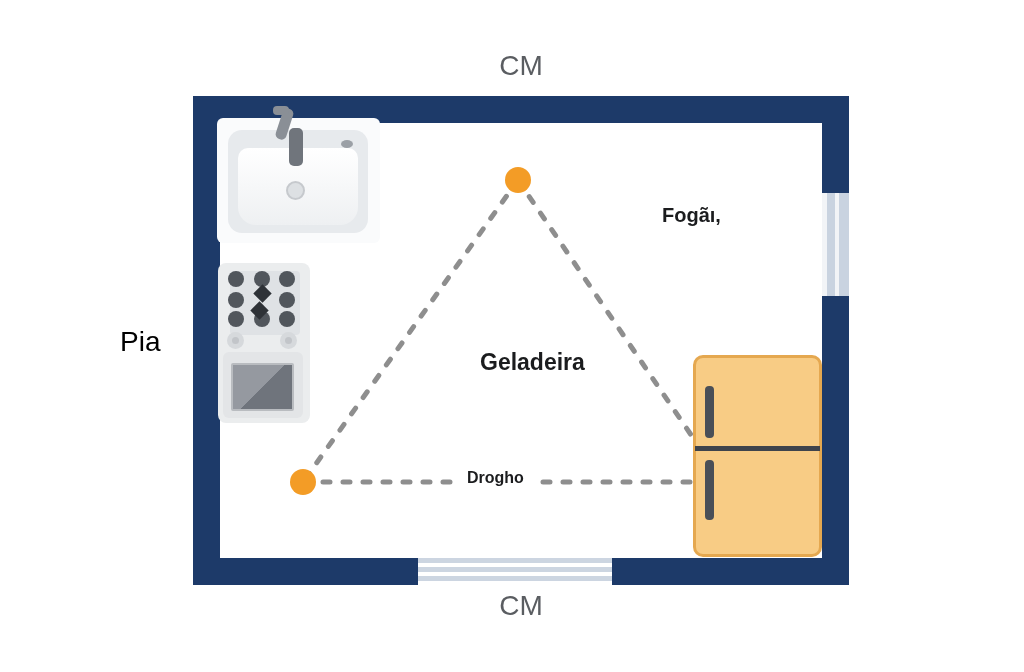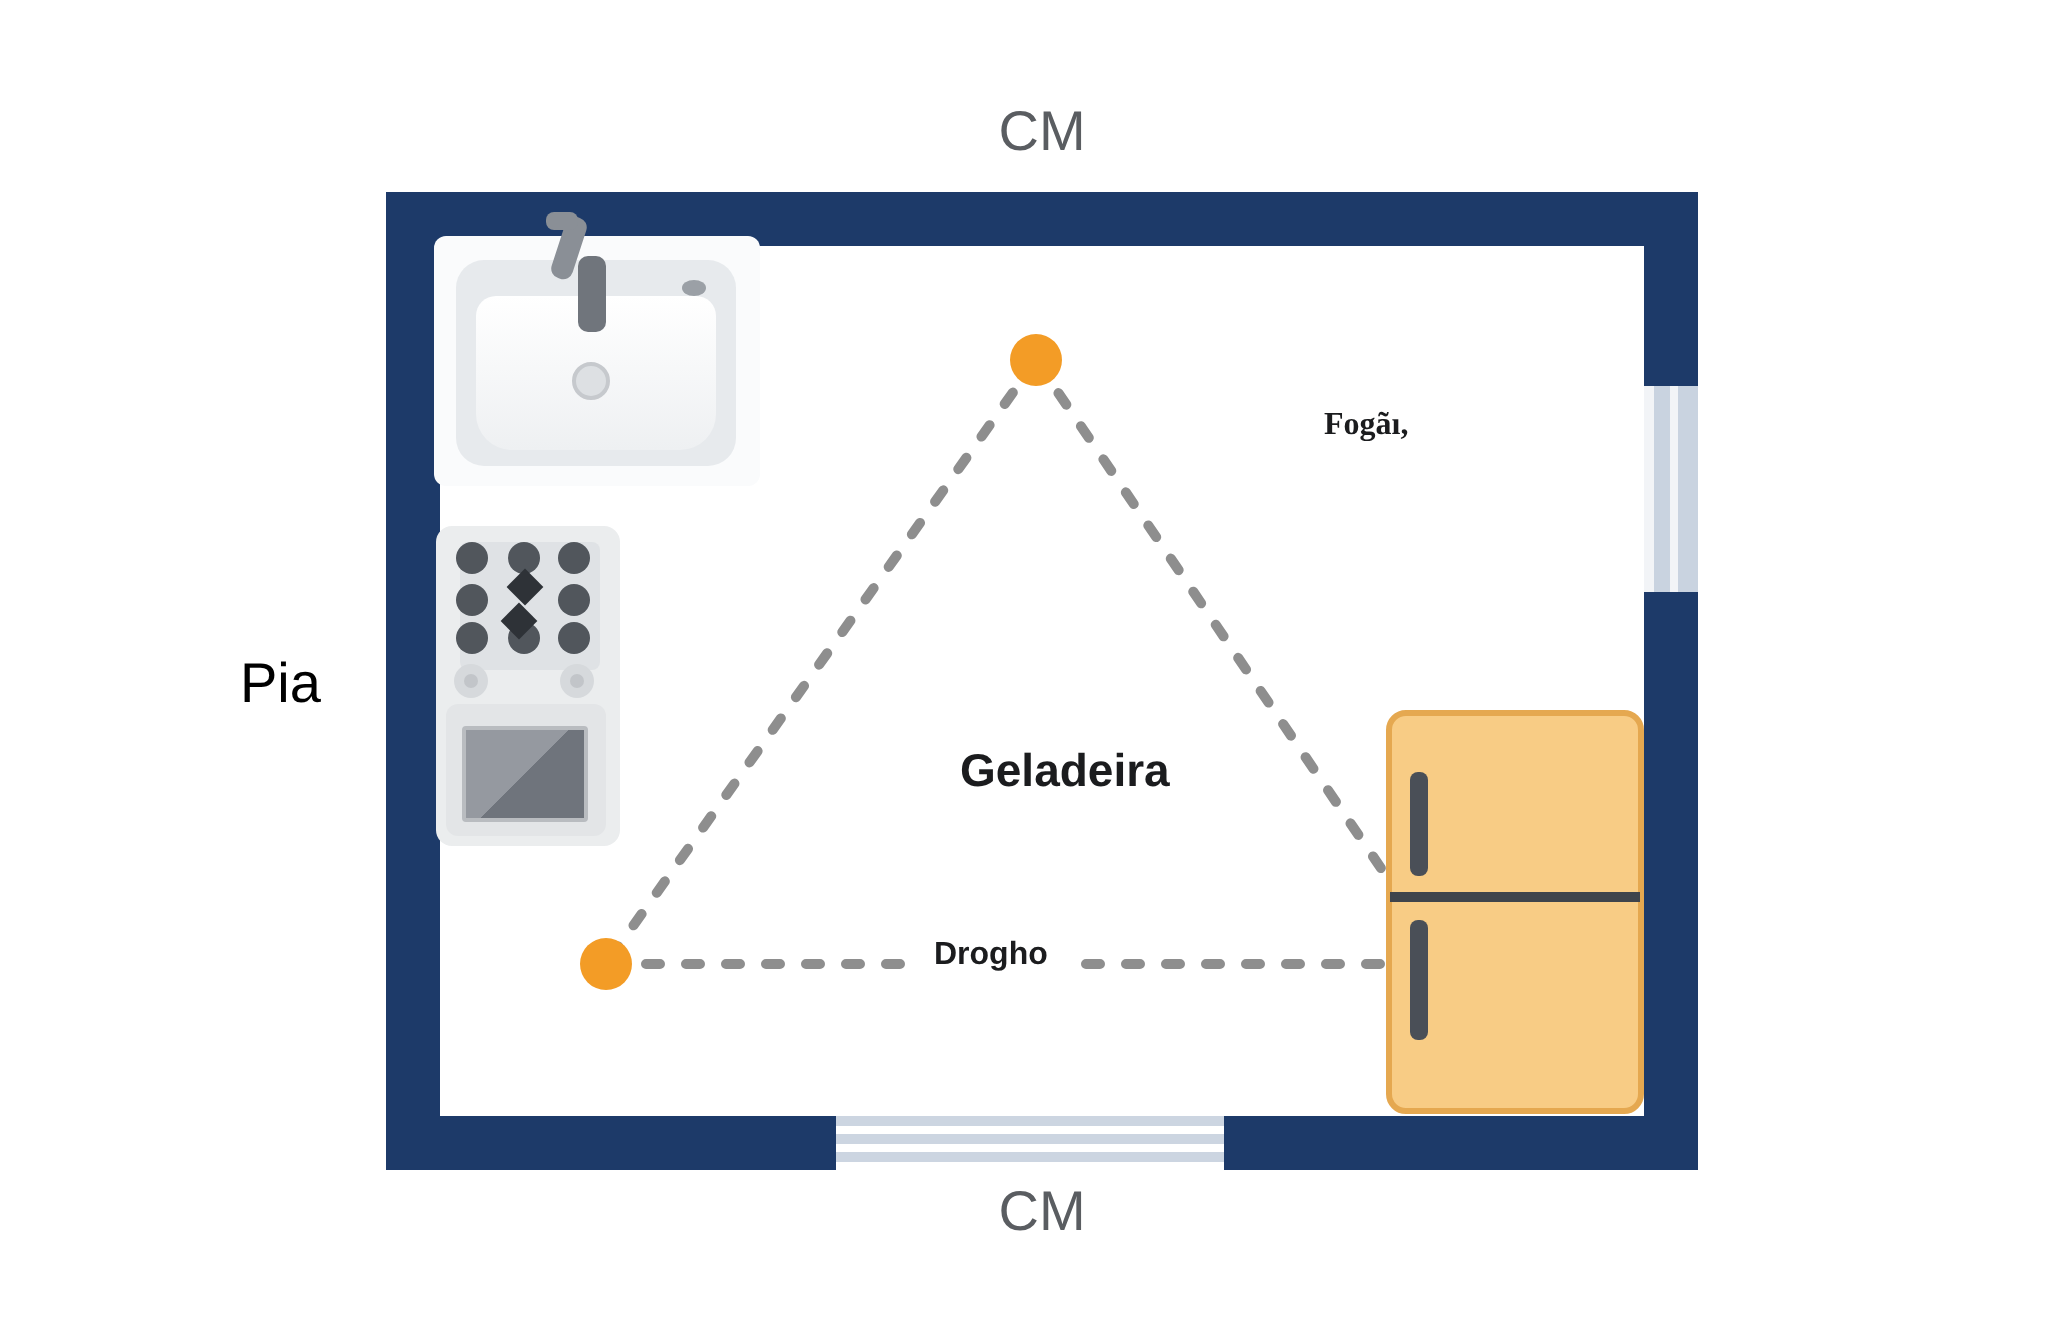--- a/index.html
+++ b/index.html
@@ -37,22 +37,22 @@
   .knob-dot{position:absolute;left:5px;top:5px;width:7px;height:7px;border-radius:50%;background:#c2c5c9;}
   .oven{position:absolute;left:5px;top:89px;width:80px;height:66px;background:#e3e5e7;border-radius:6px;}
   .oven-glass{position:absolute;left:8px;top:11px;width:63px;height:48px;border-radius:2px;
     background:linear-gradient(135deg,#9599a0 49.5%,#6f747c 50%);border:2px solid #b9bcc0;box-sizing:border-box;}
 
   
   .tri{position:absolute;left:0;top:0;z-index:5;}
 
   
   .lbl{position:absolute;color:#1b1c1e;font-weight:600;white-space:nowrap;}
-  .lbl-stove{left:662px;top:204px;font-size:16px;z-index:6;font-family:Liberation Serif, serif;}
-  .lbl-center{left:480px;top:372px;font-size:23px;z-index:6;}
+  .lbl-stove{left:662px;top:204px;font-size:20px;z-index:6;}
+  .lbl-center{left:480px;top:349px;font-size:23px;z-index:6;}
   .lbl-distance{left:455px;top:469px;font-size:16px;font-weight:700;background:#ffffff;padding:0 12px;z-index:6;}
   .lbl-pia{position:absolute;left:120px;top:326px;width:70px;font-size:28px;color:#000000;font-weight:400;}
   .lbl-cm{position:absolute;left:193px;width:656px;text-align:center;font-size:28px;color:#5a5d61;font-weight:500;}
   .lbl-cm-top{top:50px;}
   .lbl-cm-bottom{top:590px;}
 
   
   .fridge{position:absolute;left:693px;top:355px;width:129px;height:202px;z-index:7;
     background:#f8cc85;border:3px solid #e5a850;border-radius:10px;box-sizing:border-box;}
   .fridge-divider{position:absolute;left:-1px;top:88px;width:125px;height:5px;background:#3f444c;}

